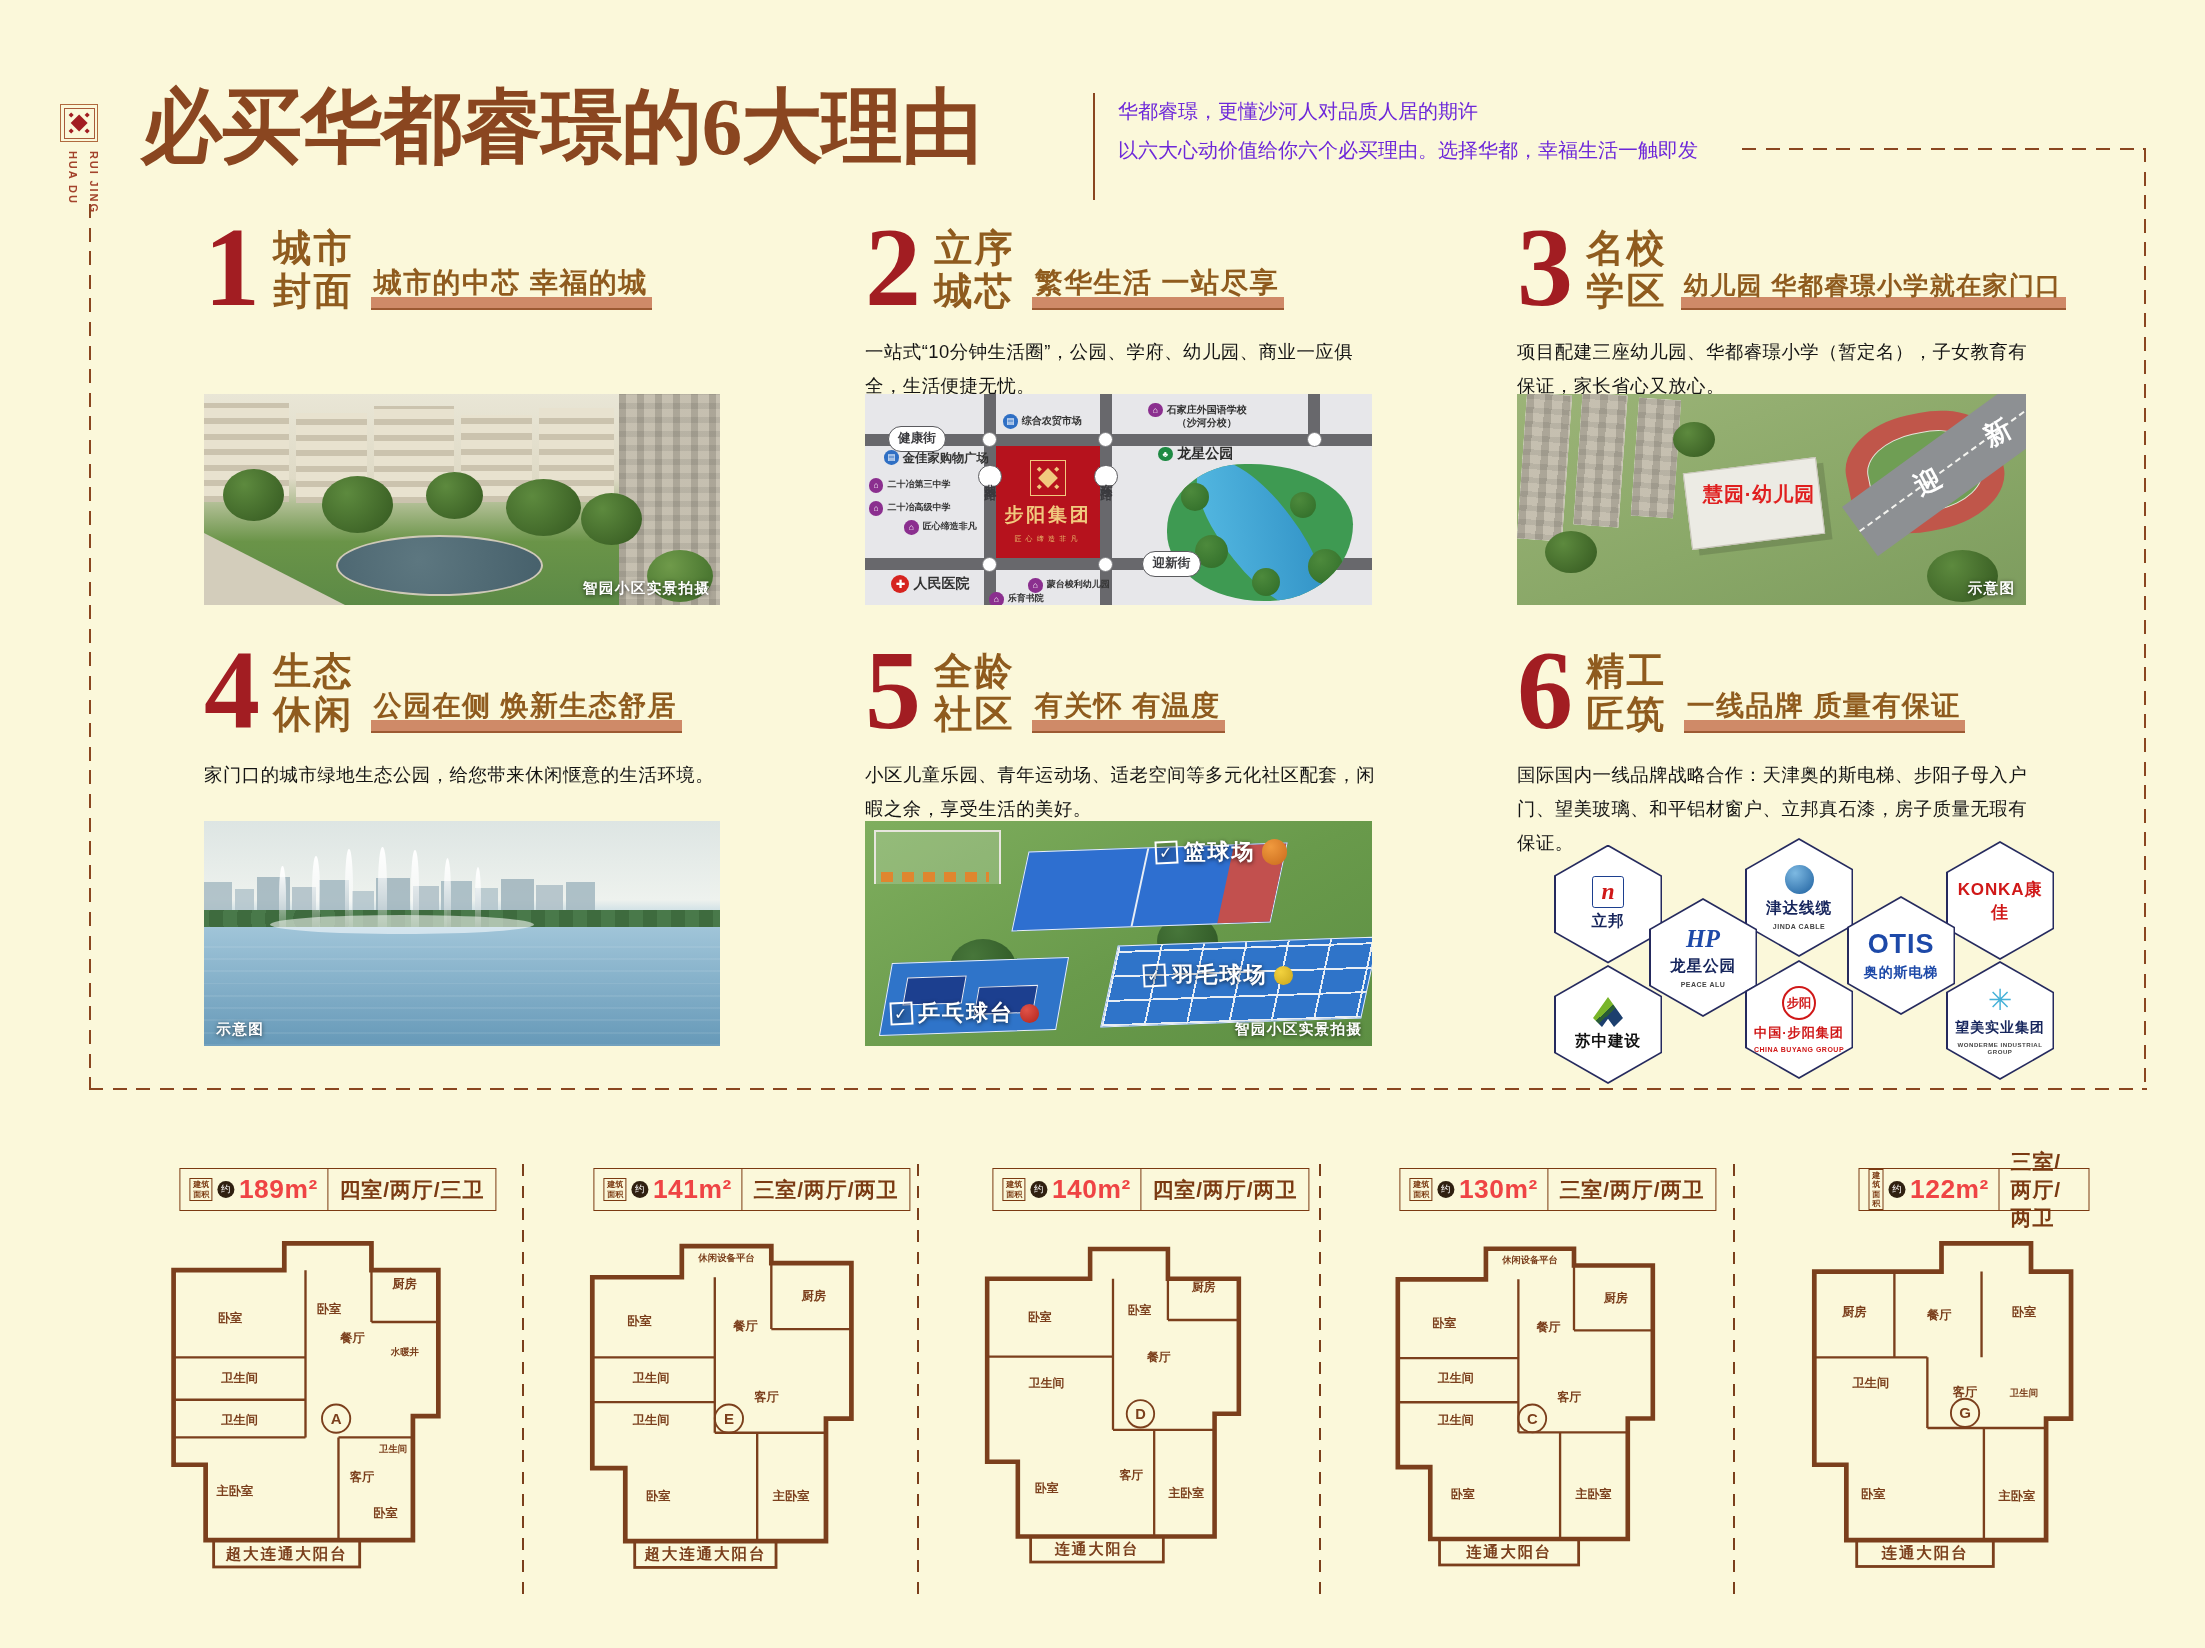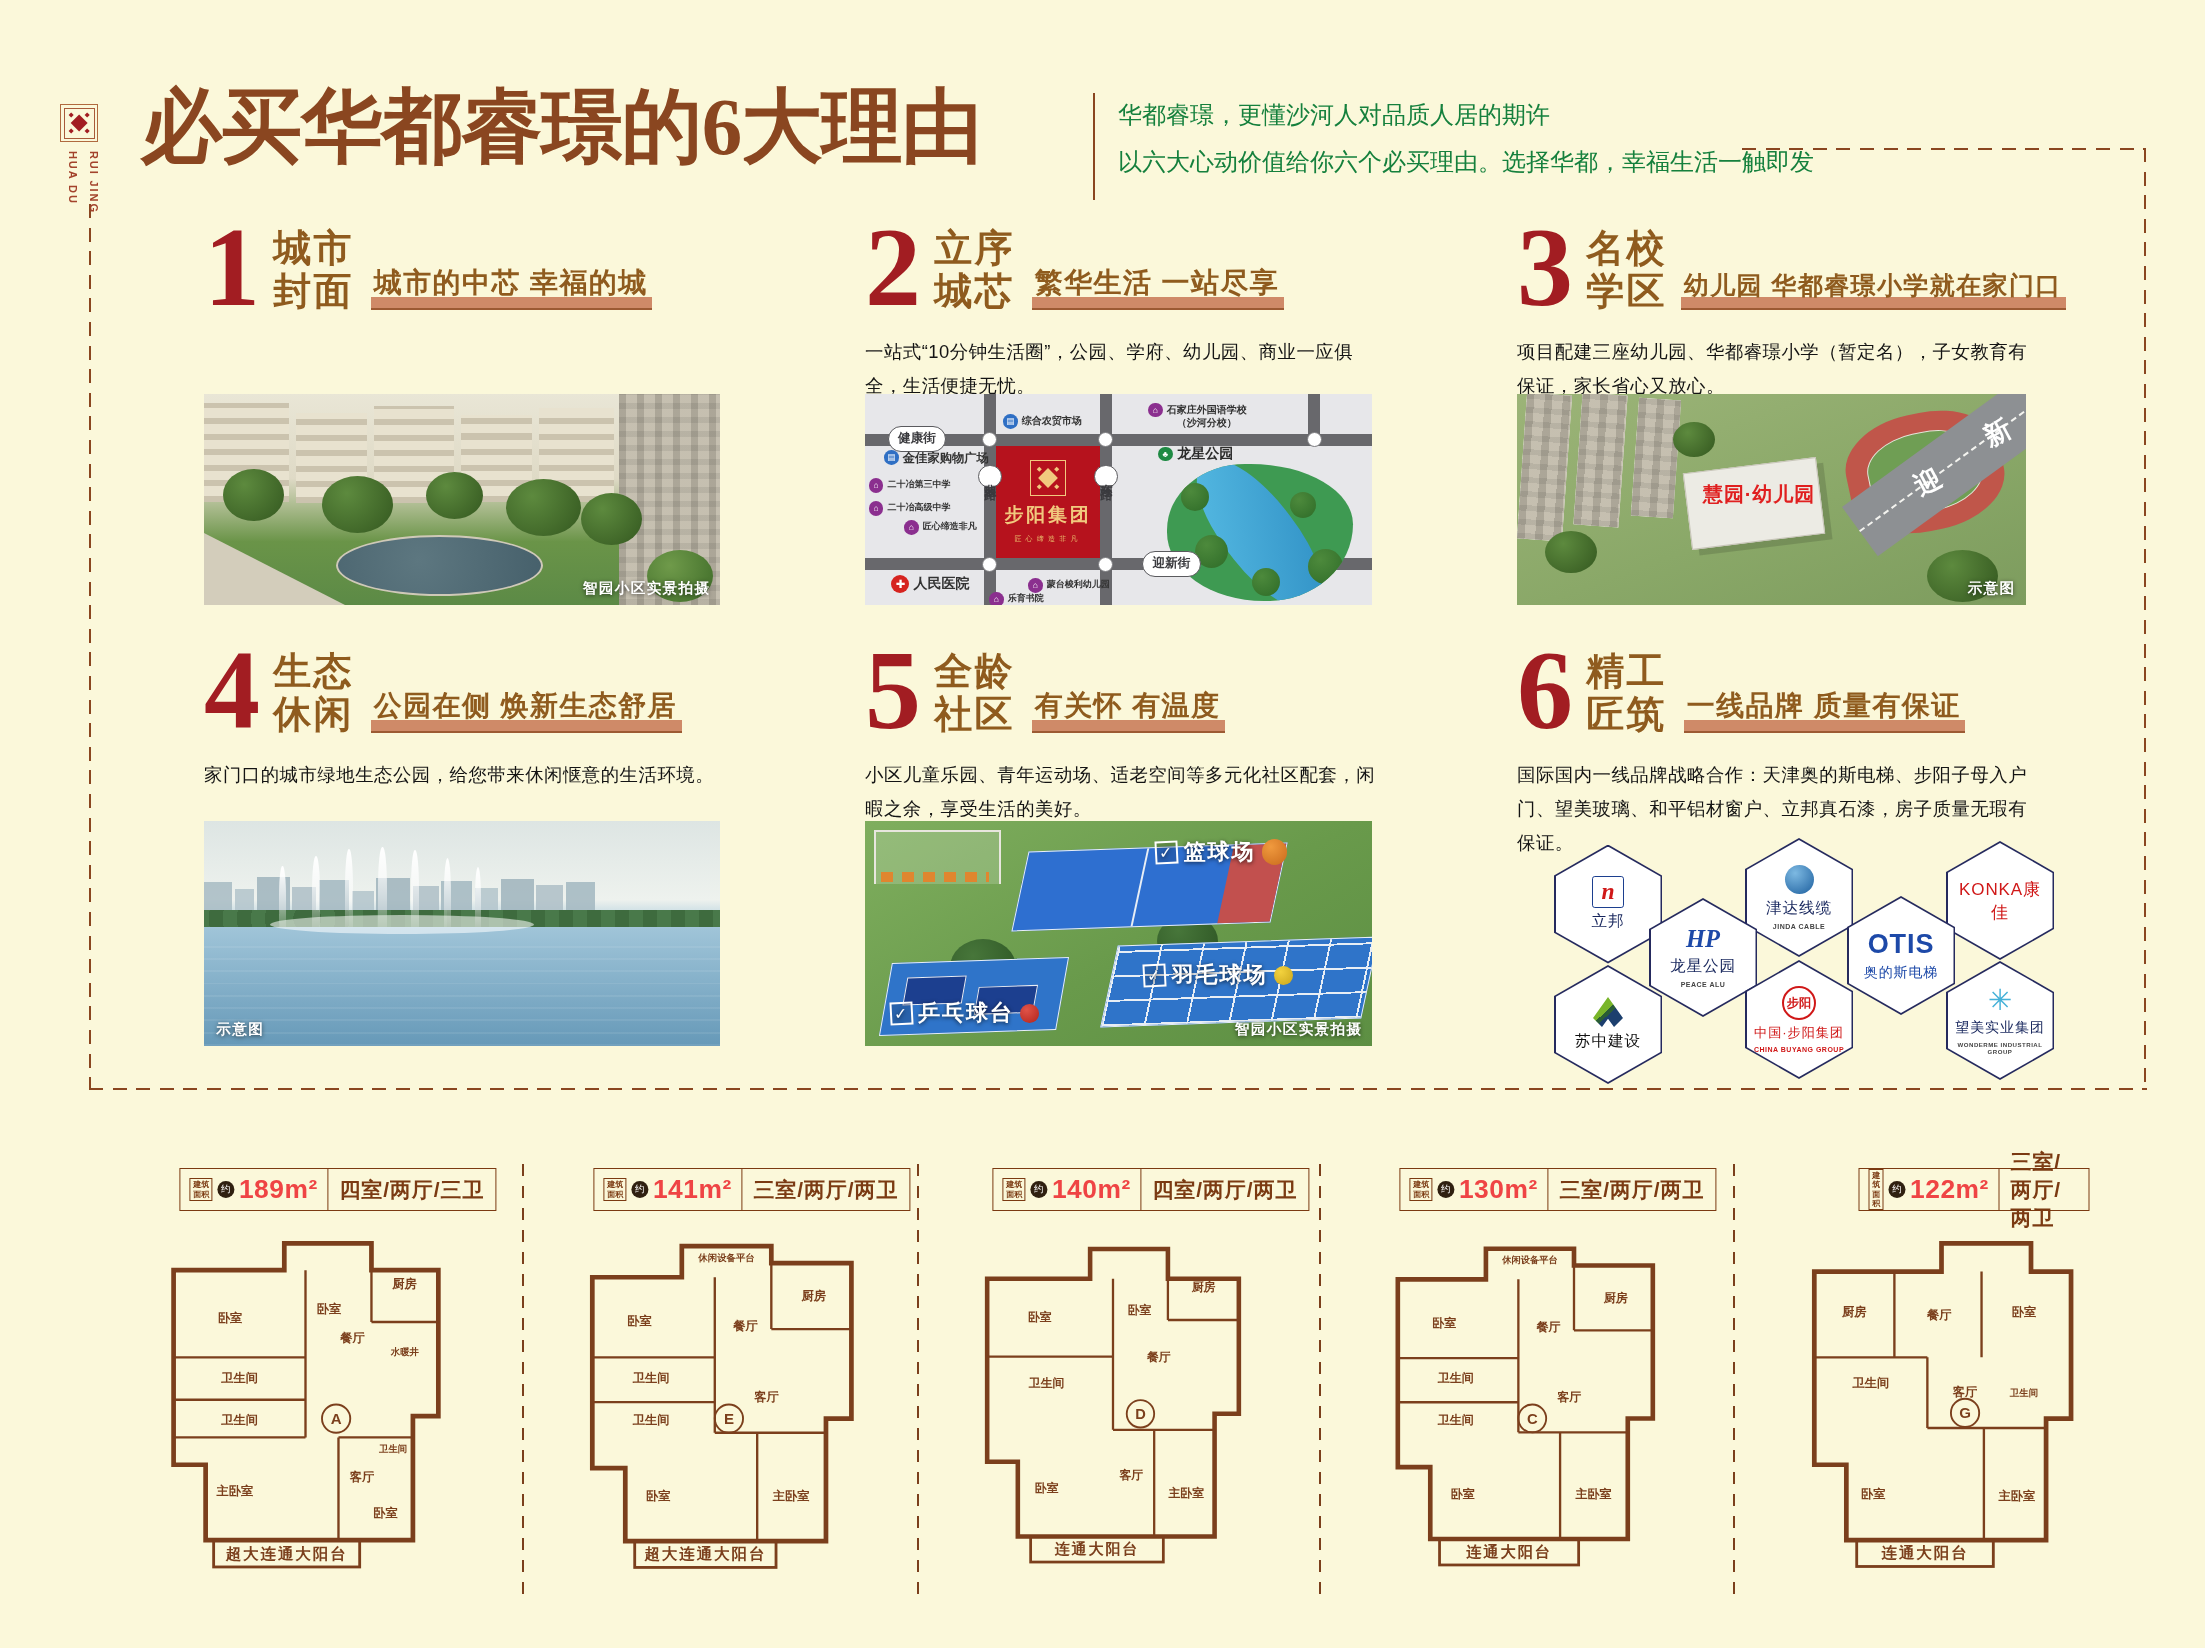--- a/index.html
+++ b/index.html
@@ -11,21 +11,21 @@
   .dash-v{width:2.4px;background:repeating-linear-gradient(180deg,#8a4620 0 14px,transparent 14px 23.6px);}
   .dash-plan{width:1.9px;background:repeating-linear-gradient(180deg,#7b3f1c 0 12.3px,transparent 12.3px 22px);}
   
   .emblem{width:36px;height:36px;border:1.4px solid #b06a3f;display:flex;align-items:center;justify-content:center;background:#fbf8da;}
   .emblem-in{width:29px;height:29px;border:0.9px solid #a85a3a;display:flex;align-items:center;justify-content:center;}
   .emblem-core{width:12.3px;height:12.3px;background:#a21d22;transform:rotate(45deg);
     box-shadow:0 -11.3px 0 -4.2px #a21d22,0 11.3px 0 -4.2px #a21d22,-11.3px 0 0 -4.2px #a21d22,11.3px 0 0 -4.2px #a21d22;}
   .brand-vert{writing-mode:vertical-lr;font-size:11px;font-weight:700;letter-spacing:1.9px;color:#a3432c;line-height:1.7;}
   .main-title{font-family:"Liberation Serif","DejaVu Serif",serif;font-size:81px;font-weight:900;color:#8a4620;letter-spacing:-0.9px;white-space:nowrap;}
   .head-divider{width:1.9px;background:#8a4620;}
-  .subtitle{font-size:24px;line-height:1.95;color:#15803d;font-weight:500;white-space:nowrap;}
+  .subtitle{font-size:20px;line-height:1.95;color:#6d28d9;font-weight:500;white-space:nowrap;}
   
   .sec-head{display:flex;align-items:flex-end;}
   .num{font-family:"Liberation Serif","DejaVu Serif",serif;font-size:112px;line-height:.8;font-weight:700;color:#a21d22;}
   .sec-titles{margin-left:13.2px;font-size:38px;font-weight:800;color:#8f5b1e;line-height:1.13;letter-spacing:2.4px;white-space:nowrap;}
   .tagline{font-size:28px;font-weight:800;color:#8f5b1e;letter-spacing:1.4px;margin-left:17px;margin-bottom:2.8px;white-space:nowrap;
     padding:0 4.7px 5.7px 2.8px;background:linear-gradient(#cf8a68,#cf8a68) left bottom/100% 11.3px no-repeat;border-bottom:2.4px solid #9c5a33;}
   .sec-body{margin-top:22px;font-size:18.4px;line-height:1.85;color:#141414;letter-spacing:0.5px;}
   .photo{position:absolute;overflow:hidden;}
   .cap{position:absolute;color:#fff;font-weight:700;font-size:14.6px;letter-spacing:1.4px;text-shadow:0 0.9px 4.7px rgba(0,0,0,.65);z-index:9;}
   
@@ -53,21 +53,21 @@
   .tower{position:absolute;background:repeating-linear-gradient(90deg,#c6c3ba 0 7.5px,#e4e1d8 7.5px 18px),repeating-linear-gradient(0deg,#00000012 0 5.7px,transparent 5.7px 14px);background-blend-mode:multiply;background-color:#ddd9d0;}
   .grn{position:absolute;border-radius:50%;background:radial-gradient(circle at 35% 30%,#5d8a3e,#33571f);}
   .court{position:absolute;border:1.9px solid #e8eef5;}
   .chk{display:inline-flex;width:19px;height:19px;border:2.4px solid #fff;background:rgba(0,0,0,.15);align-items:center;justify-content:center;font-size:16px;color:#fff;margin-right:5.7px;transform:rotate(-3deg);}
   .court-label{position:absolute;display:flex;align-items:center;color:#fff;font-size:22px;font-weight:800;letter-spacing:1.9px;text-shadow:0 1.4px 4.7px rgba(0,0,0,.7);z-index:8;}
   .ball{width:25.5px;height:25.5px;border-radius:50%;margin-left:6.6px;}
   
   .hex{position:absolute;width:108px;height:119px;background:#252a5e;clip-path:polygon(50% 0,100% 26%,100% 74%,50% 100%,0 74%,0 26%);display:flex;align-items:center;justify-content:center;}
   .hex-in{width:105px;height:115px;background:#fff;clip-path:polygon(50% 0,100% 26%,100% 74%,50% 100%,0 74%,0 26%);
     display:flex;flex-direction:column;align-items:center;justify-content:center;text-align:center;gap:3.8px;padding:0 5.7px;box-sizing:border-box;}
-  .hx-cn{font-size:15.6px;font-weight:400;color:#16255c;letter-spacing:0.9px;}
+  .hx-cn{font-size:15.6px;font-weight:700;color:#16255c;letter-spacing:0.9px;}
   .hx-en{font-size:7px;font-weight:700;color:#444;letter-spacing:0.5px;}
   .g-box{width:30px;height:30px;border:1.9px solid #1c3f8f;border-radius:2.8px;display:flex;align-items:center;justify-content:center;
     font-family:"Liberation Serif",serif;font-style:italic;font-weight:900;font-size:23.6px;color:#d01818;line-height:1;}
   .g-hp{font-family:"Liberation Serif",serif;font-style:italic;font-weight:900;font-size:24.5px;color:#1d49a8;line-height:1;}
   .g-sphere{width:29px;height:29px;border-radius:50%;background:radial-gradient(circle at 35% 28%,#7db9e2,#1d5f9e);}
   .g-sz{width:30px;height:30px;background:linear-gradient(135deg,#79b52a 0 45%,#2a5d36 45% 55%,#1c3f6e 55% 100%);clip-path:polygon(50% 0,100% 70%,70% 100%,50% 72%,30% 100%,0 70%);}
   .g-by{width:34px;height:34px;border:2.4px solid #d01818;border-radius:50%;color:#d01818;font-weight:800;font-size:12.3px;display:flex;align-items:center;justify-content:center;box-sizing:border-box;}
   .g-star{font-size:29px;color:#45b1d8;line-height:1;}
   
   .fl-label{position:absolute;top:1168px;transform:translateX(-50%);display:flex;align-items:stretch;border:1.9px solid #7b3a12;height:41px;background:transparent;z-index:5;margin-left:33px;}

